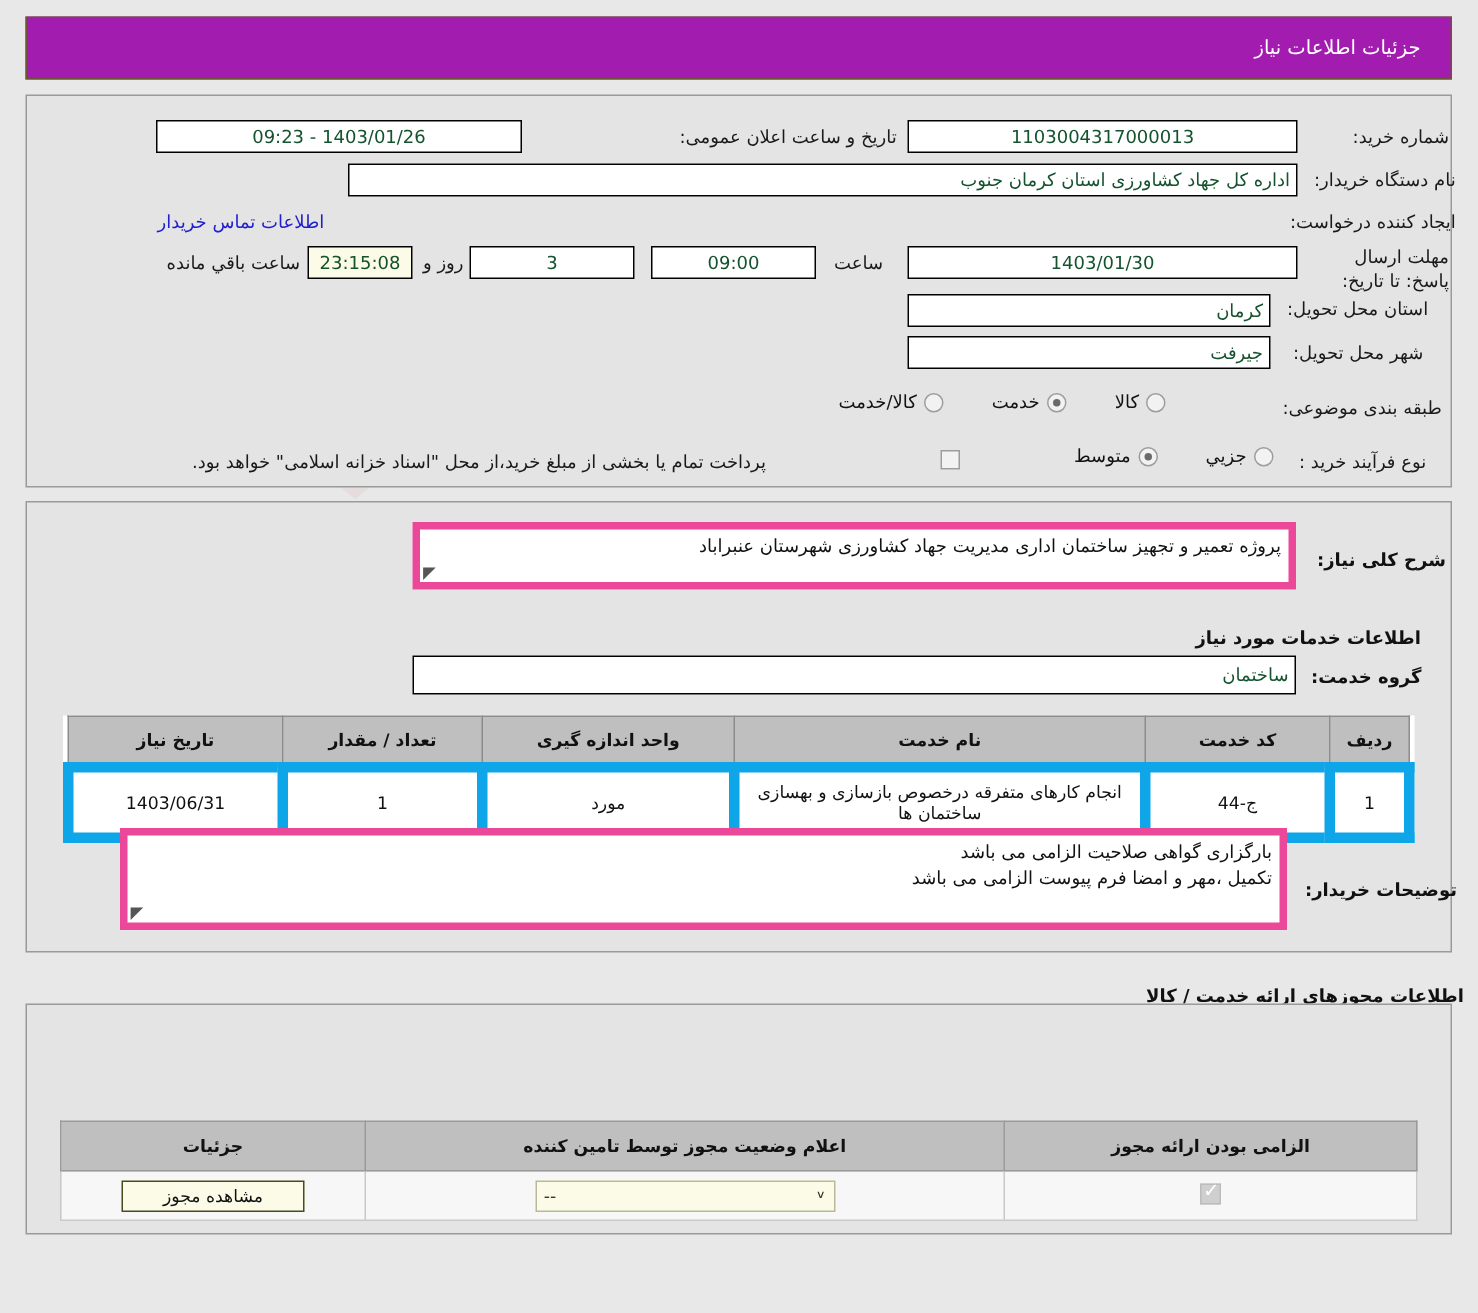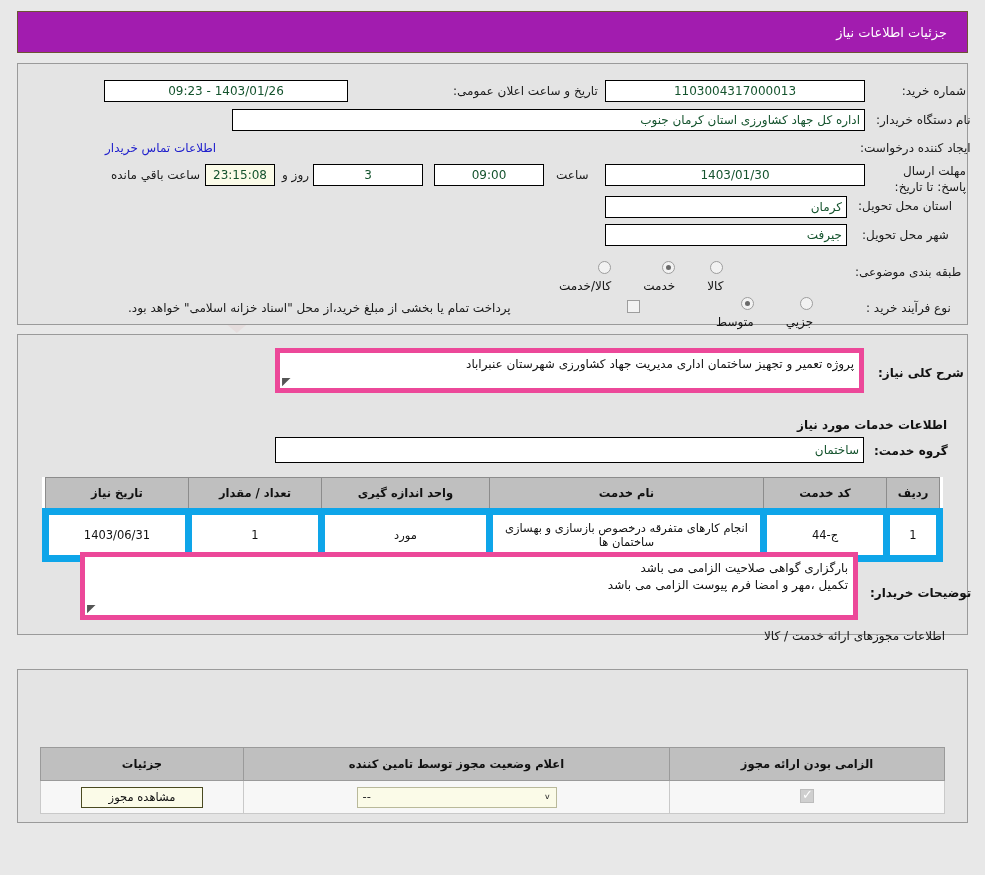--- a/index.html
+++ b/index.html
@@ -89,21 +89,22 @@
     position: absolute;
     display: flex;
     flex-direction: row;
     align-items: center;
     gap: 6px;
     font-size: 12px;
     color: #111;
   }
   .radio-item {
     display: flex;
-    flex-direction: column;
+    flex-direction: row;
+    align-items: center;
     gap: 5px;
     margin-left: 26px;
   }
   .radio-dot {
     width: 13px;
     height: 13px;
     border-radius: 50%;
     border: 1px solid #9d9d9d;
     background: #f2f2f2;
     box-sizing: border-box;
@@ -418,21 +419,21 @@
 
   <div class="caption" style="left:870px; top:586px;">توضیحات خریدار:</div>
   <div class="ta" id="buyer-notes" style="left:80px; top:552px; width:778px; height:68px;">
     <div id="buyer-notes-text">
         <div>بارگزاری گواهی صلاحیت الزامی می باشد</div>
         <div>تکمیل ،مهر و امضا فرم پیوست الزامی می باشد</div>
       </div>
     <span class="grip">◥</span>
   </div>
 
-  <div class="caption plain" style="left:764px; top:629px;">اطلاعات مجوزهای ارائه خدمت / کالا</div>
+  <div class="caption plain" style="left:764px; top:657px;font-weight:bold;">اطلاعات مجوزهای ارائه خدمت / کالا</div>
   <div class="panel" id="panel-bottom"></div>
 
   <table class="grid2" id="permits-table" style="left:40px; top:747px; width:905px;">
     <thead>
         <tr>
           <th style="width: 272px;">الزامی بودن ارائه مجوز</th>
           <th>اعلام وضعیت مجوز توسط تامین کننده</th>
           <th style="width: 200px;">جزئیات</th>
         </tr>
       </thead>

